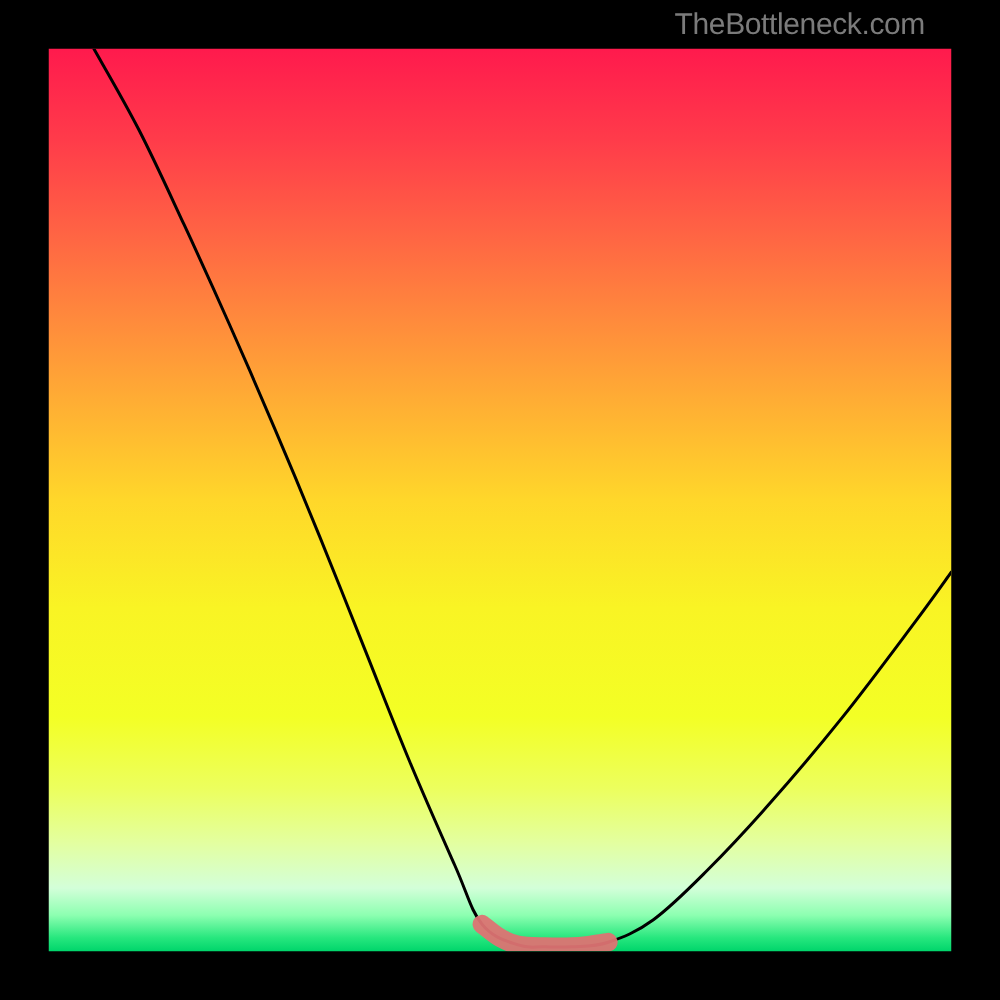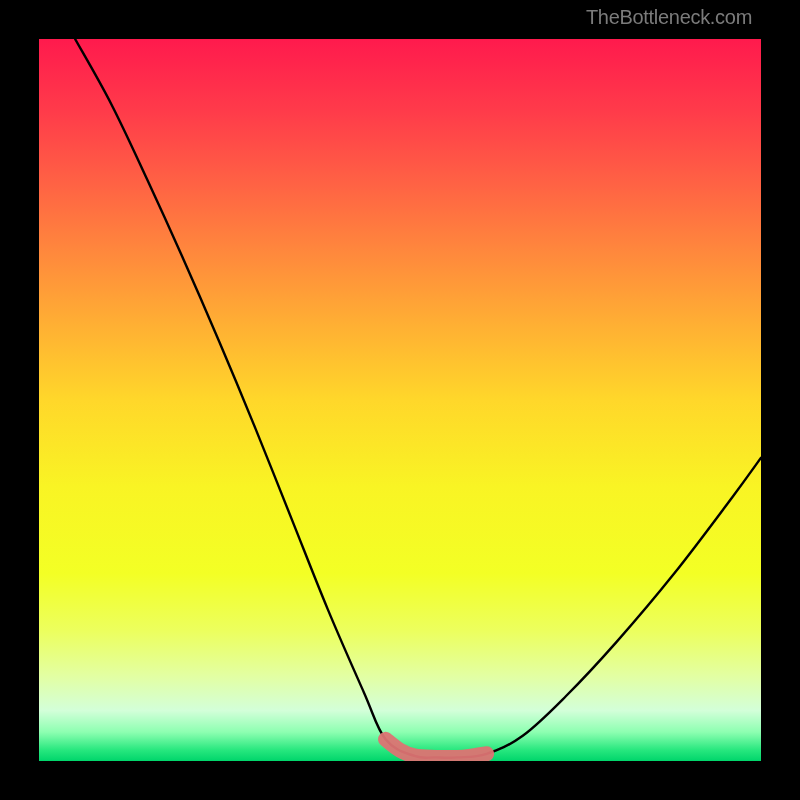--- a/index.html
+++ b/index.html
@@ -38,23 +38,23 @@
       #d3ffd9 93%,
       #8dffb1 96%,
       #27e77e 98.5%,
       #00d56b 100%
     );
     overflow: hidden;
   }
   .watermark {
     position: absolute;
     top: 6px;
-    right: 48px;
+    right: 60px;
     color: #7b7b7b;
-    font-size: 20px;
+    font-size: 24px;
     font-weight: 500;
     letter-spacing: -0.3px;
     user-select: none;
   }
   .curve {
     position: absolute;
     left: 0;
     top: 0;
     width: 722px;
     height: 722px;

